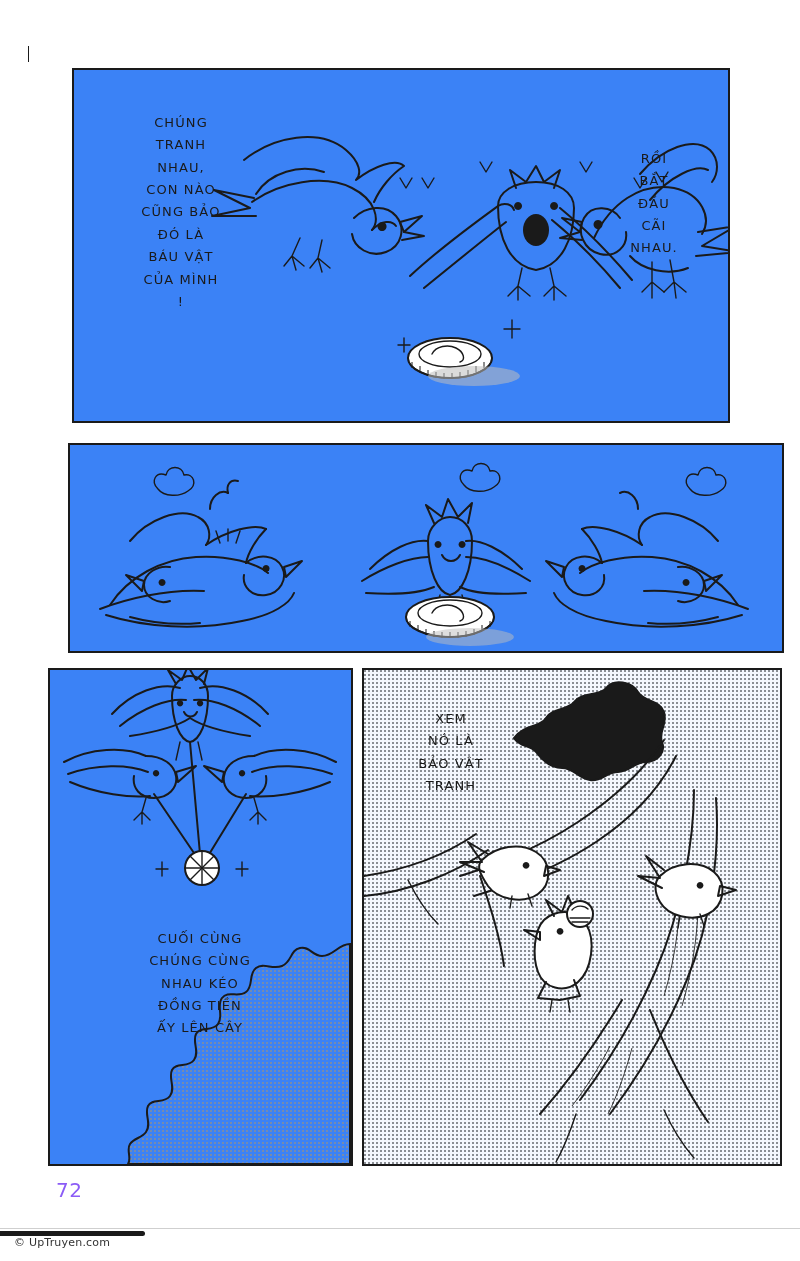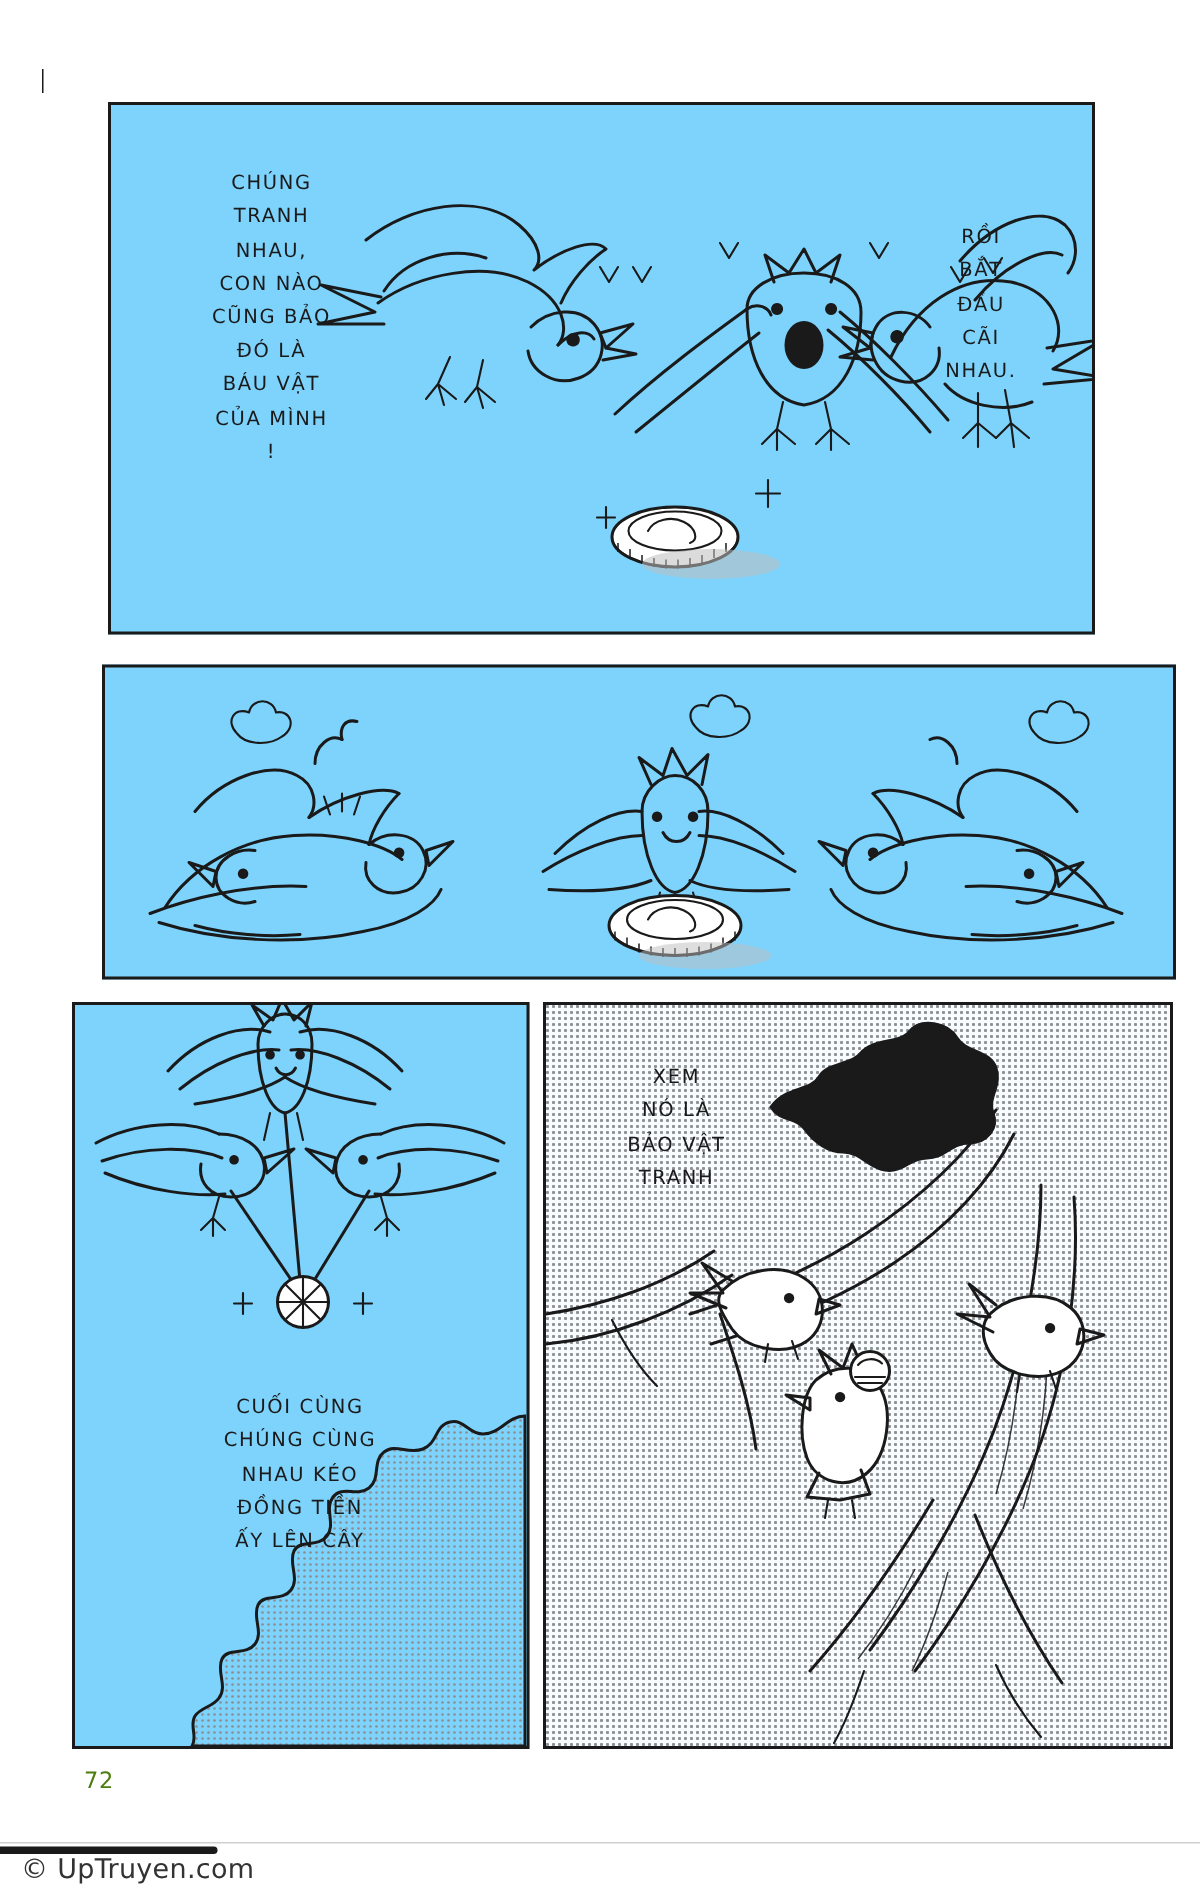--- a/index.html
+++ b/index.html
@@ -20,21 +20,21 @@
     left: 0; top: 0;
     width: 800px;
     height: 1261px;
     background: #ffffff;
   }
 
   
   .panel {
     position: absolute;
     border: 2px solid #1a1a1a;
-    background: #7dd3fc;
+    background: #3b82f6;
     box-sizing: border-box;
     overflow: hidden;
   }
 
   
   #panel-1 { left: 72px;  top: 68px;  width: 658px; height: 355px; }
   #panel-2 { left: 68px;  top: 443px; width: 716px; height: 210px; }
   #panel-3 { left: 48px;  top: 668px; width: 305px; height: 498px; }
   #panel-4 { left: 362px; top: 668px; width: 420px; height: 498px; }
 
@@ -65,22 +65,22 @@
       radial-gradient(circle at 1px 1px, #8f8f8f 0.9px, transparent 1.1px);
     background-size: 4px 4px;
     opacity: 0.95;
   }
 
   
   #page-number {
     position: absolute;
     left: 56px;
     top: 1178px;
-    font-size: 15px;
-    color: #4d7c0f;
+    font-size: 20px;
+    color: #8b5cf6;
     font-family: "DejaVu Sans", sans-serif;
     letter-spacing: 0.5px;
   }
 
   #footer-bar {
     position: absolute;
     left: 0;
     top: 1228px;
     width: 800px;
     height: 33px;
@@ -92,21 +92,21 @@
     position: absolute;
     left: 0; top: 2px;
     width: 145px; height: 5px;
     background: #1a1a1a;
     border-radius: 0 3px 3px 0;
   }
   #watermark {
     position: absolute;
     left: 14px;
     top: 1236px;
-    font-size: 18px;
+    font-size: 11px;
     color: #333;
     font-family: "DejaVu Sans", sans-serif;
     letter-spacing: 0.2px;
   }
 
   
   #corner-tick {
     position: absolute;
     left: 28px;
     top: 46px;

